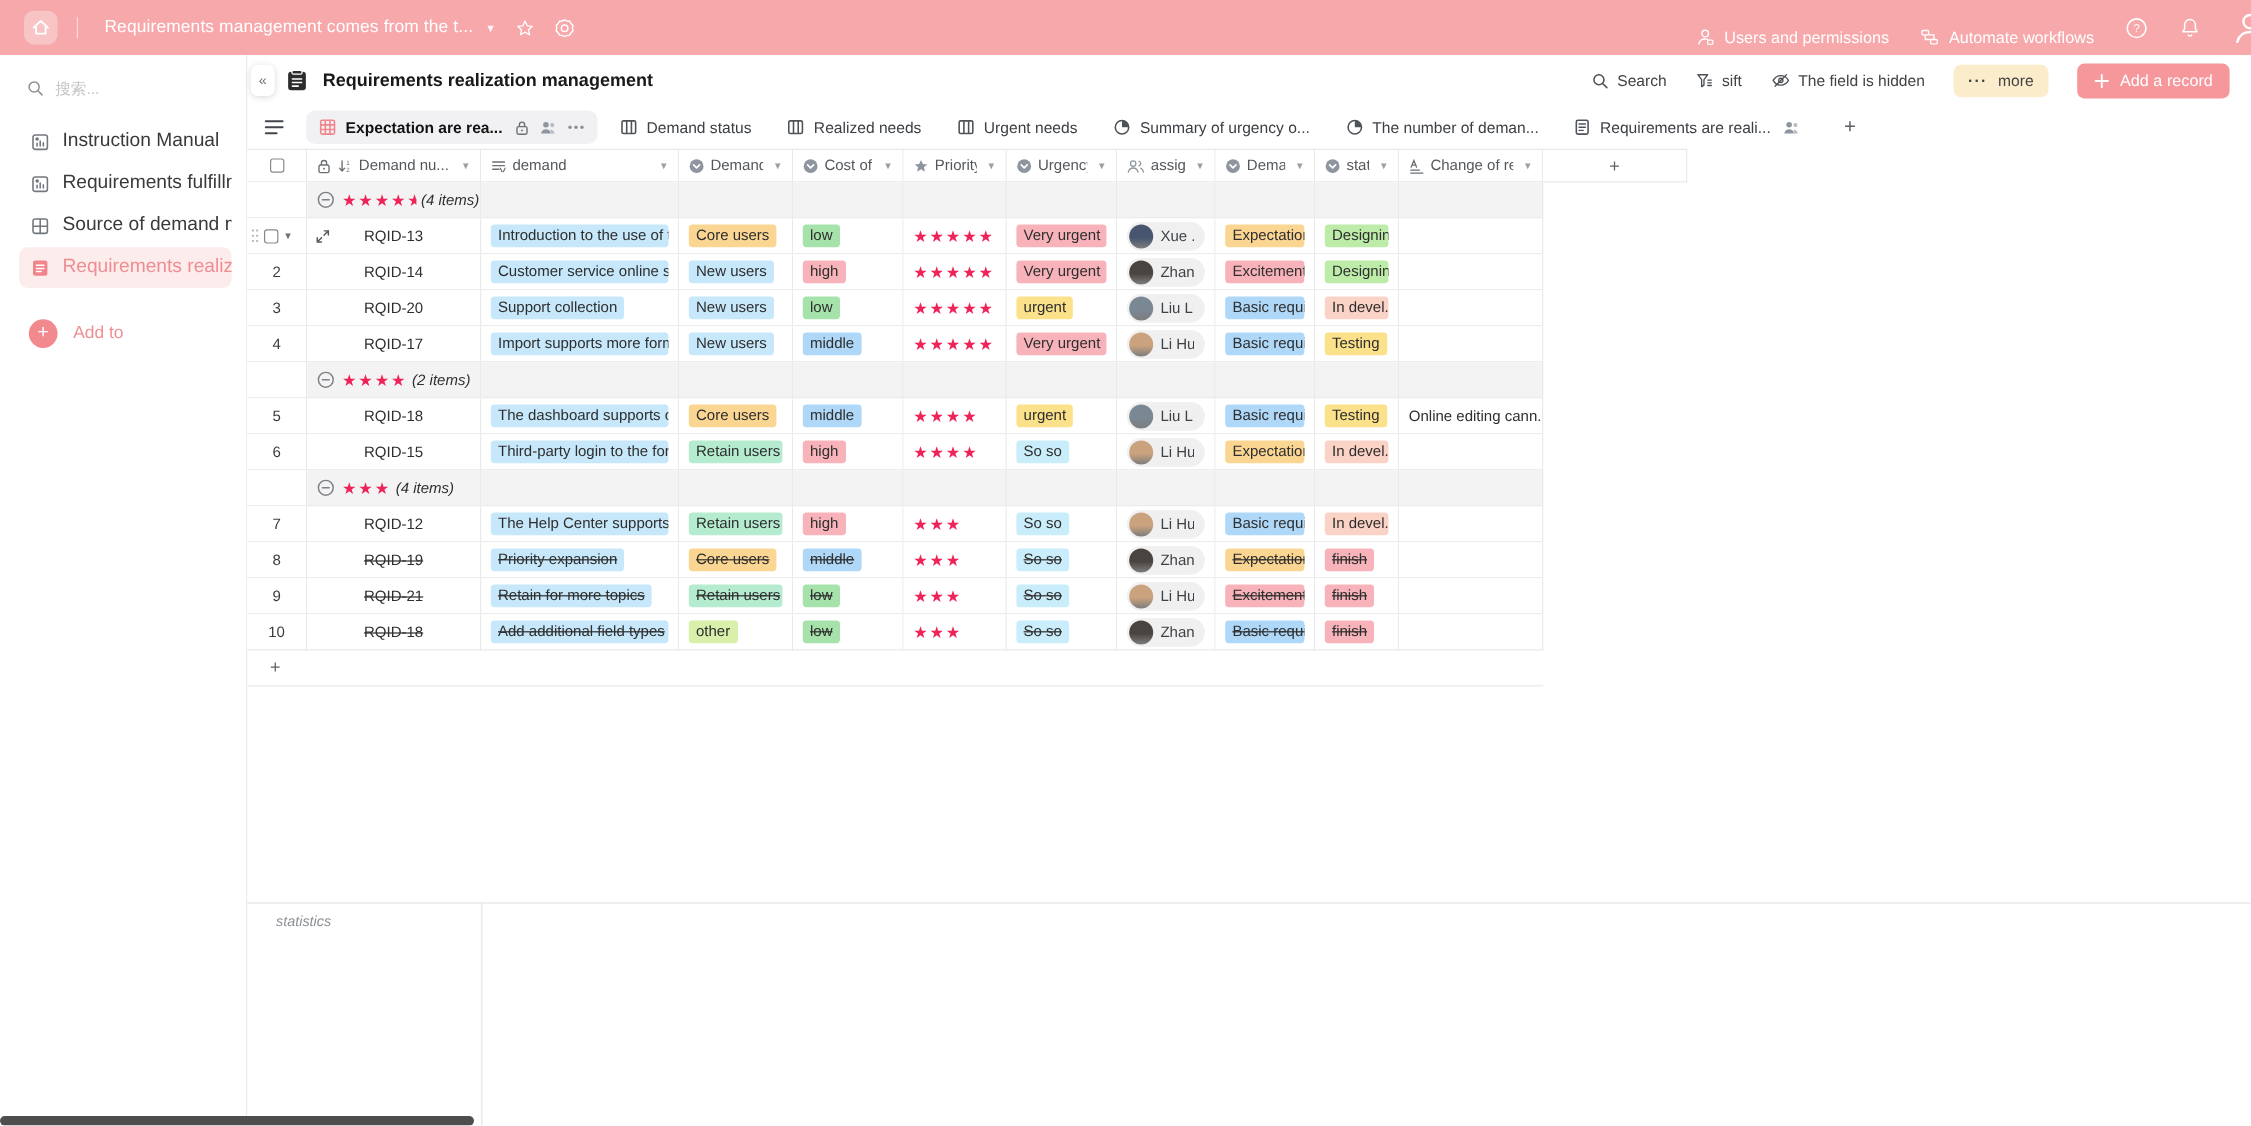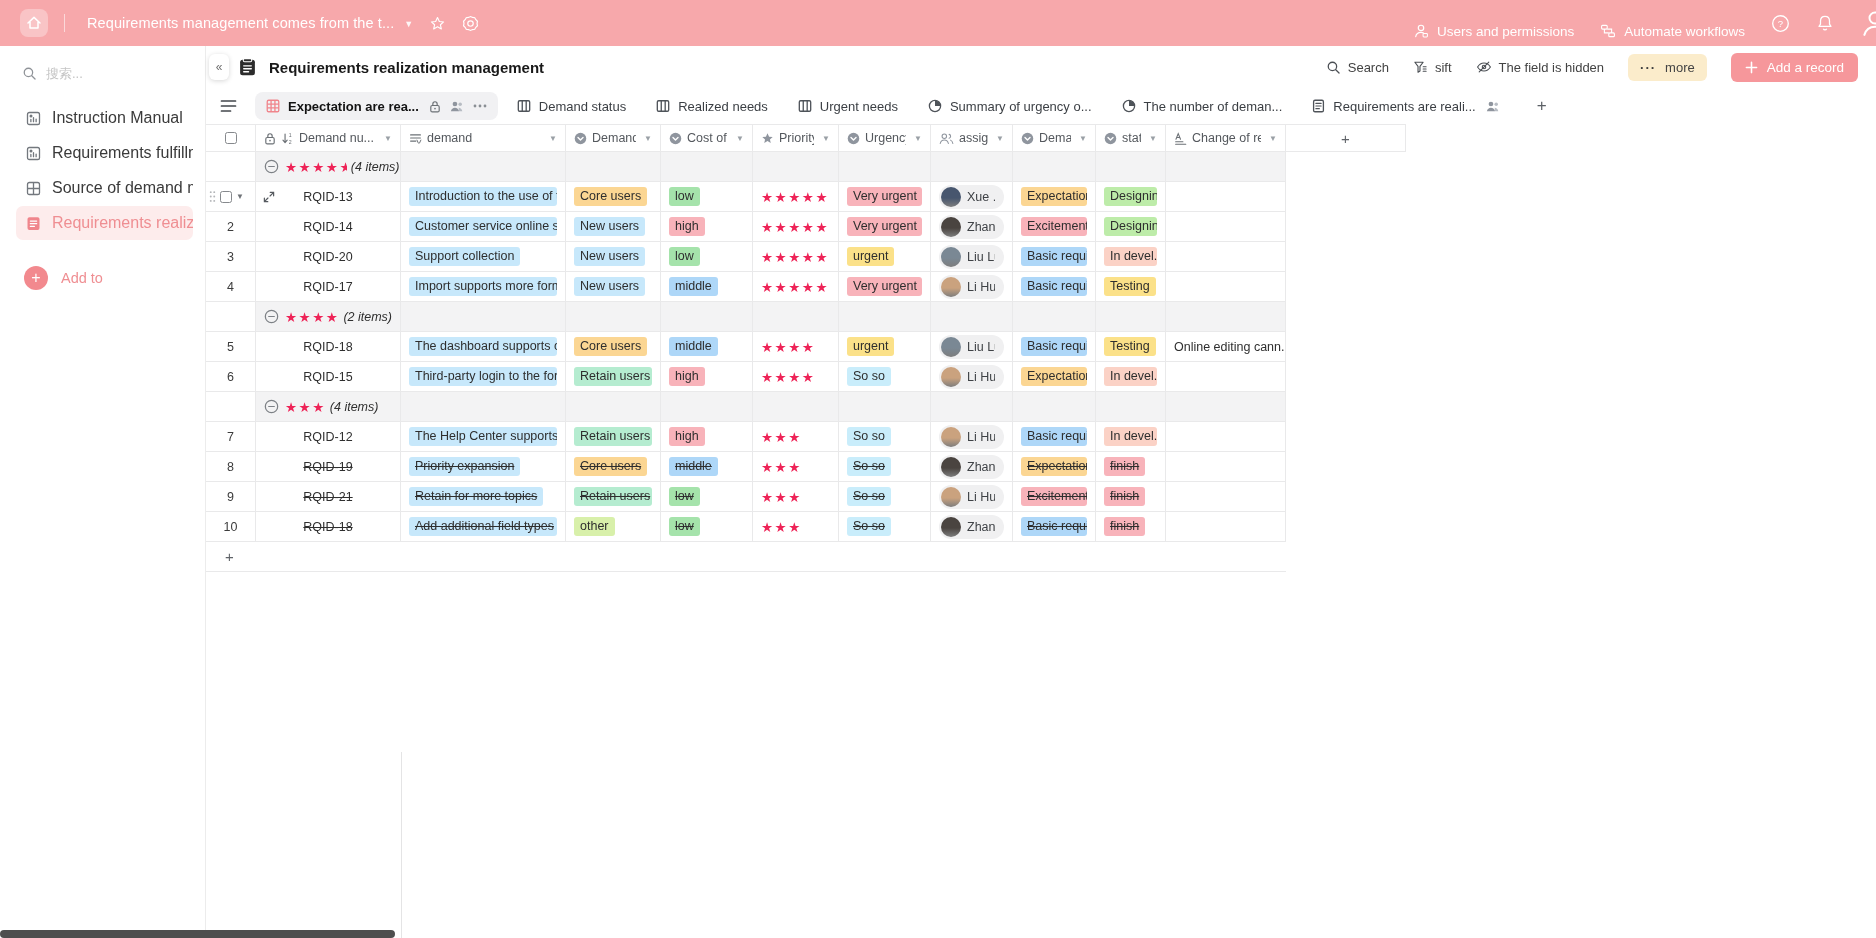--- a/index.html
+++ b/index.html
@@ -925,16 +925,19 @@
         <div class="cell " style="width: 70px;">
           <span class="chip strike" style="background: rgb(248, 179, 186);">finish</span>
         </div>
         <div class="cell " style="width: 120px;"></div>
       </div>
       <div class="grow">
         <div class="addrow-cell">+</div>
       </div>
     </div>
 
+  <div class="stats-bar">
+    <span class="stats-label">statistics</span>
+  </div>
   <div class="stats-vline"></div>
 </div>
 
 <div class="hscrollbar"></div>
 
 </body></html>

